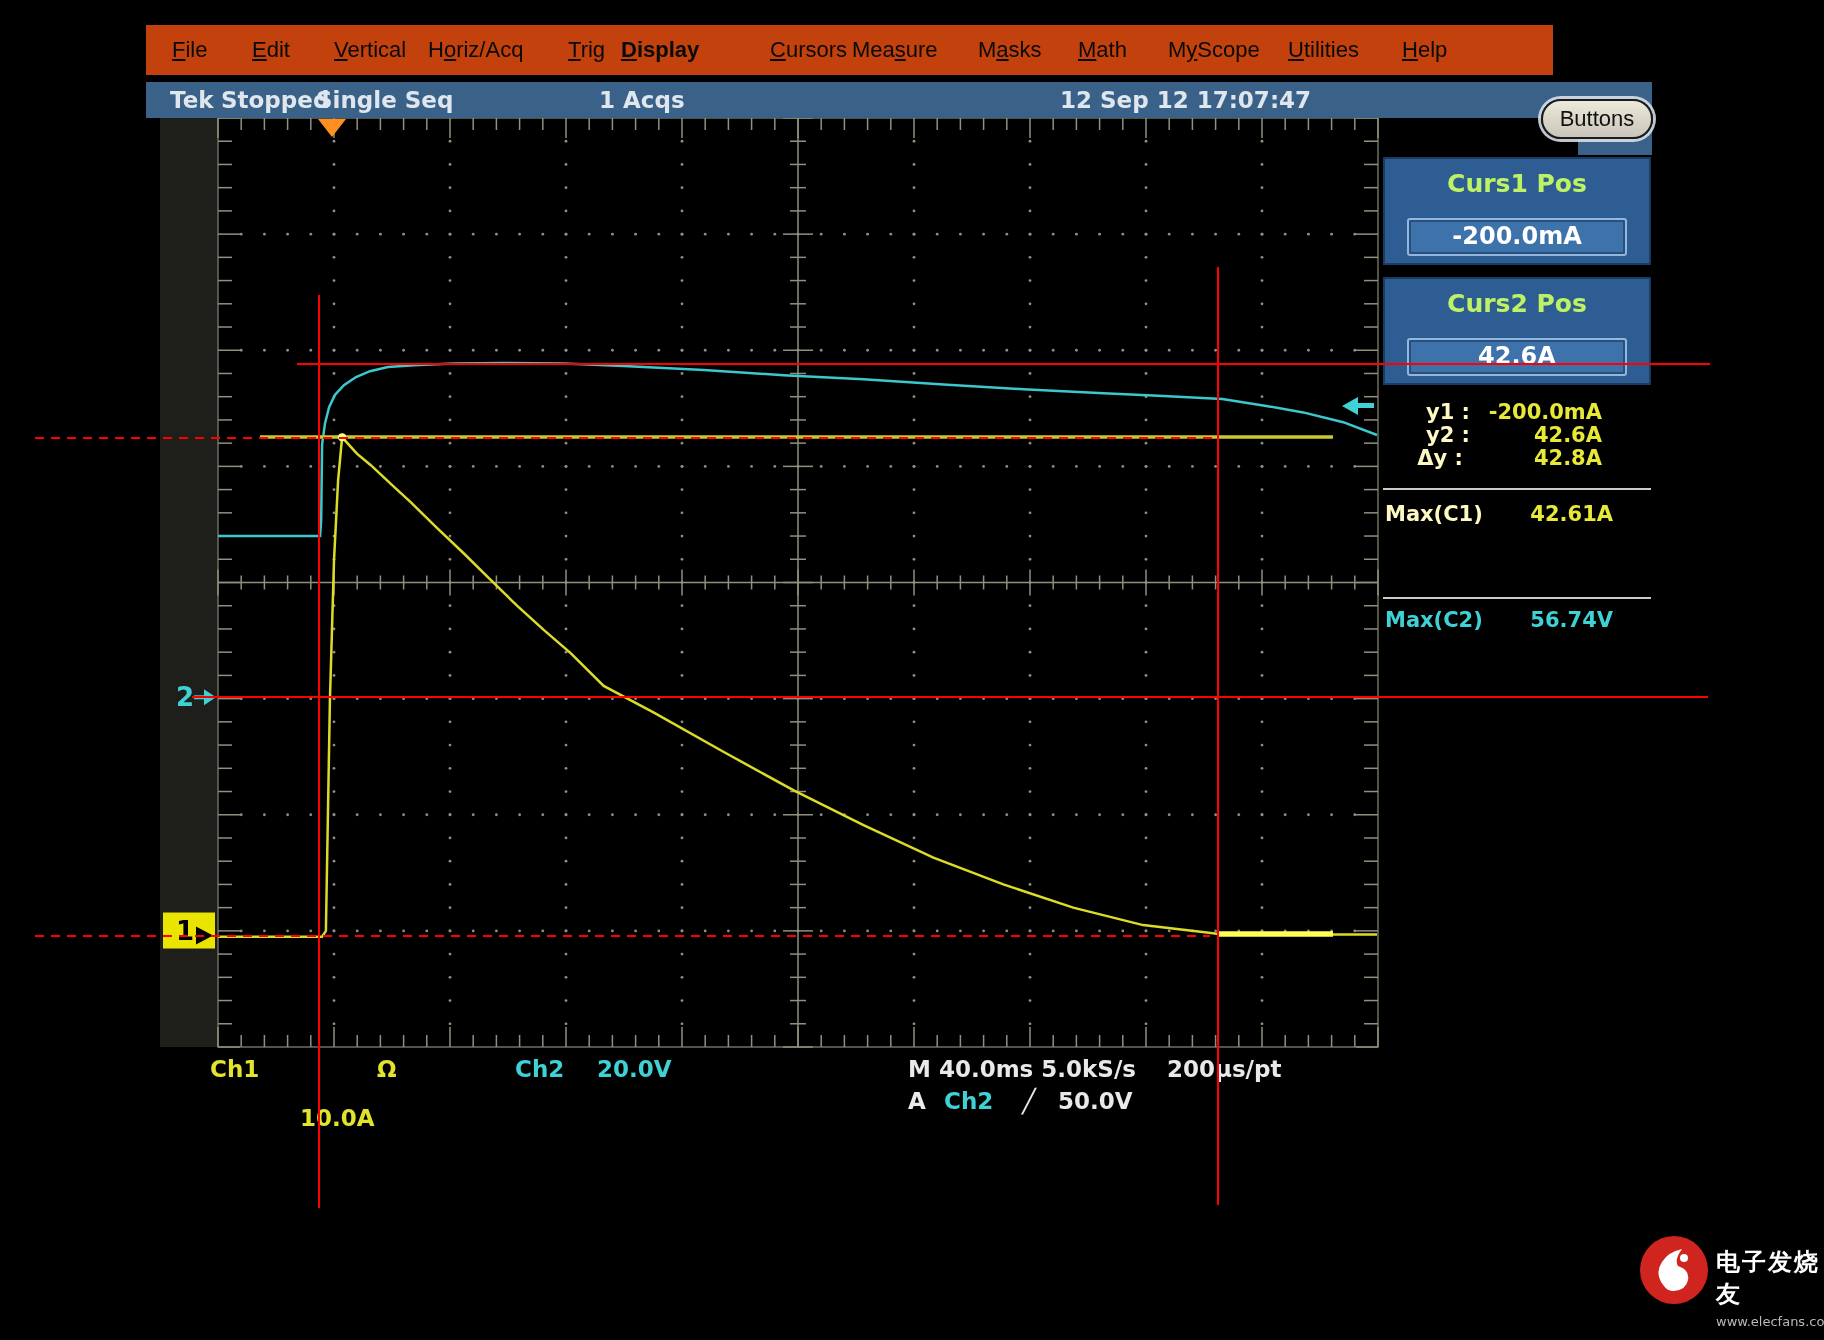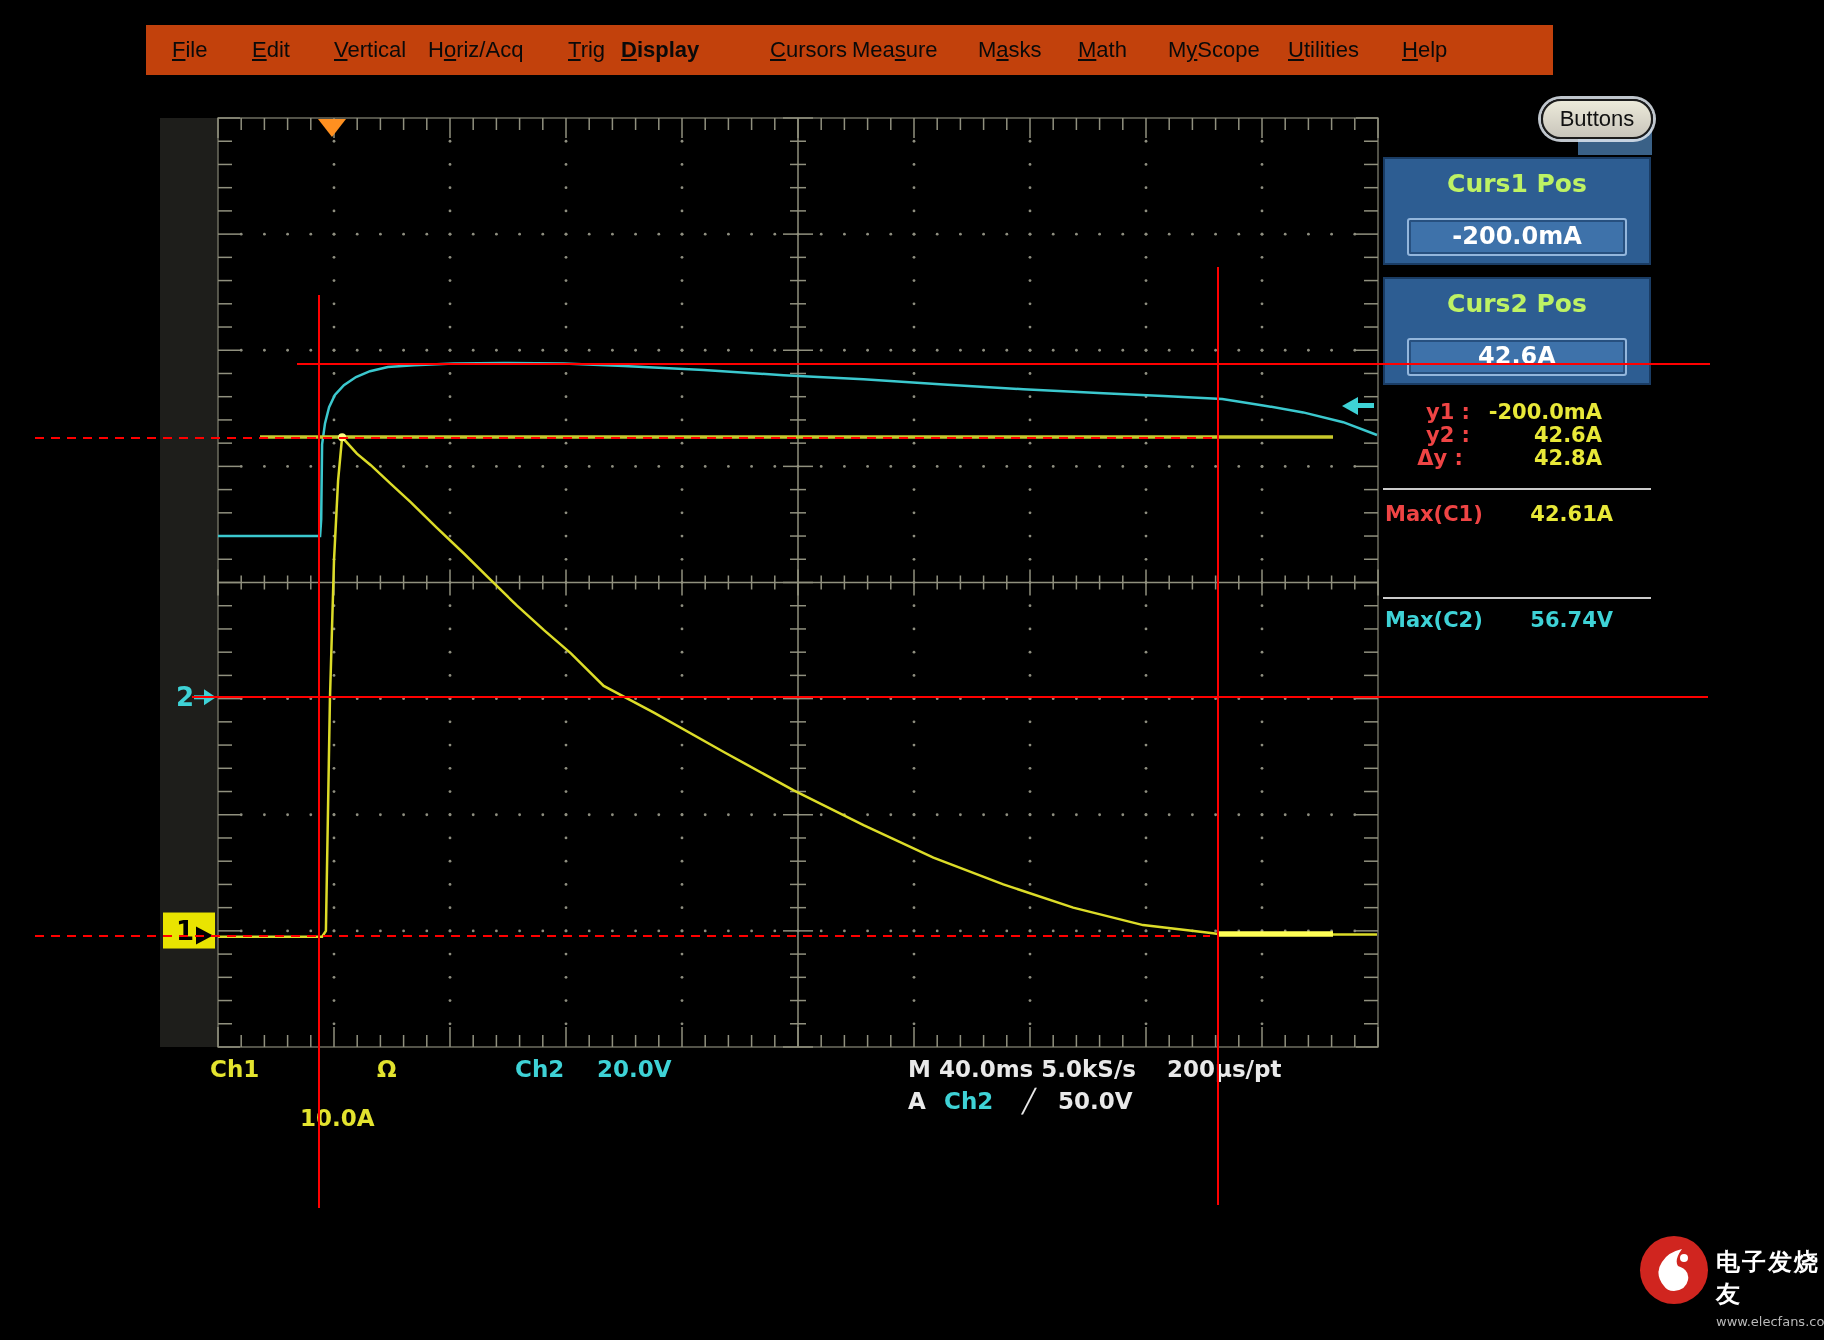--- a/index.html
+++ b/index.html
@@ -21,21 +21,21 @@
   #left-margin{position:absolute;left:160px;top:118px;width:58px;height:929px;background:#1e1e1b;z-index:1;}
   #scope-svg{position:absolute;left:0;top:0;z-index:5;}
   #overlay-svg{position:absolute;left:0;top:0;z-index:60;pointer-events:none;}
   
   .panel{position:absolute;left:1383px;width:268px;height:108px;background:#2d5d92;
          border:2px solid #1a3c64;box-sizing:border-box;z-index:10;}
   .panel-title{margin-top:10px;text-align:center;font-size:25px;font-weight:bold;color:#bef264;}
   .panel-value{position:absolute;left:22px;top:59px;width:220px;height:38px;background:#3e72aa;
          border:2px solid #93b6dc;box-shadow:inset 0 0 0 2px #27507f;border-radius:3px;box-sizing:border-box;
          text-align:center;font-size:24px;font-weight:bold;color:#fff;line-height:33px;}
-  .ro-label{position:absolute;font-size:21px;font-weight:bold;color:#ef4444;white-space:pre;z-index:10;}
+  .ro-label{position:absolute;font-size:21px;font-weight:bold;color:#fef9c3;white-space:pre;z-index:10;}
   .ro-val{position:absolute;font-size:21px;font-weight:bold;color:#e8e838;text-align:right;white-space:pre;z-index:10;}
   .sep{position:absolute;left:1383px;width:268px;height:2px;background:#cbcbcb;z-index:10;}
   .cyan{color:#3ed2d6 !important;}
   
   .bro{position:absolute;font-size:23px;font-weight:bold;white-space:pre;z-index:10;}
   .yel{color:#e3e32e;} .wht{color:#e9e9e9;}
   
   #wm{position:absolute;left:1640px;top:1236px;z-index:20;display:flex;align-items:flex-start;}
   #wm-logo{width:68px;height:68px;border-radius:50%;background:#d0251f;position:relative;flex:none;}
   #wm-text{margin-left:8px;margin-top:10px;}
@@ -56,20 +56,27 @@
       <span class="menu-item" style="left: 475px; font-weight: bold;"><u>D</u>isplay</span>
       <span class="menu-item" style="left: 592px; margin-left: 32px;"><u>C</u>ursors</span>
       <span class="menu-item" style="left: 706px;">Mea<u>s</u>ure</span>
       <span class="menu-item" style="left: 832px;">M<u>a</u>sks</span>
       <span class="menu-item" style="left: 932px;"><u>M</u>ath</span>
       <span class="menu-item" style="left: 1022px;">M<u>y</u>Scope</span>
       <span class="menu-item" style="left: 1142px;"><u>U</u>tilities</span>
       <span class="menu-item" style="left: 1256px;"><u>H</u>elp</span>
     </div>
 
+  <div id="statusbar">
+    <span class="sb" style="left:24px">Tek</span>
+    <span class="sb" style="left:75px">Stopped</span>
+    <span class="sb" style="left:170px">Single Seq</span>
+    <span class="sb" style="left:453px">1 Acqs</span>
+    <span class="sb" style="left:914px">12 Sep 12 17:07:47</span>
+  </div>
   <div id="blue-corner"></div>
   <button id="buttons-btn">Buttons</button>
 
   <div id="left-margin"></div>
 
   <svg id="scope-svg" width="1824" height="1340">
       <g>
         <rect x="218" y="118" width="1160" height="929" fill="#000" stroke="#6e6e60" stroke-width="1.5"></rect>
         <line x1="218" y1="118" x2="218" y2="138" stroke="#90907e" stroke-width="1.5"></line>
         <line x1="218" y1="1047" x2="218" y2="1027" stroke="#90907e" stroke-width="1.5"></line>

